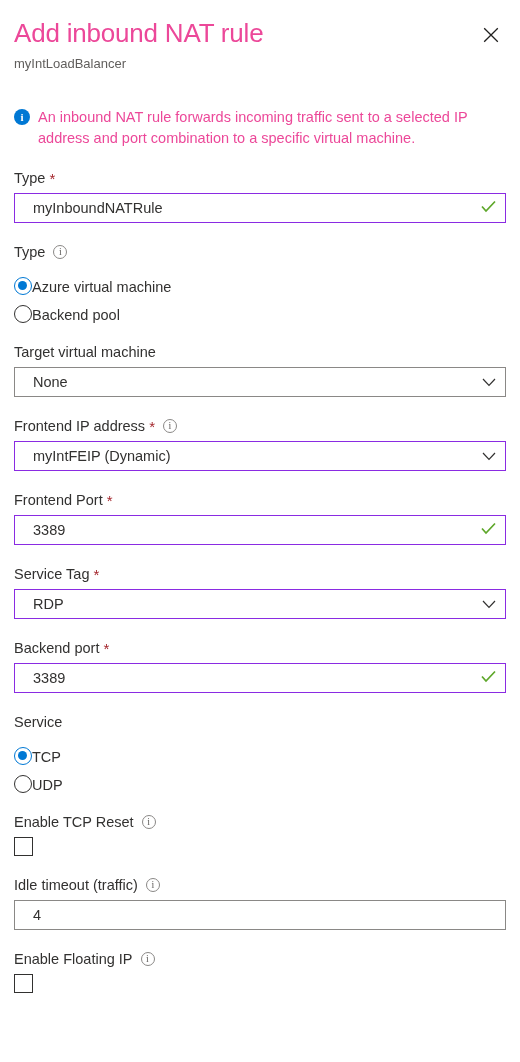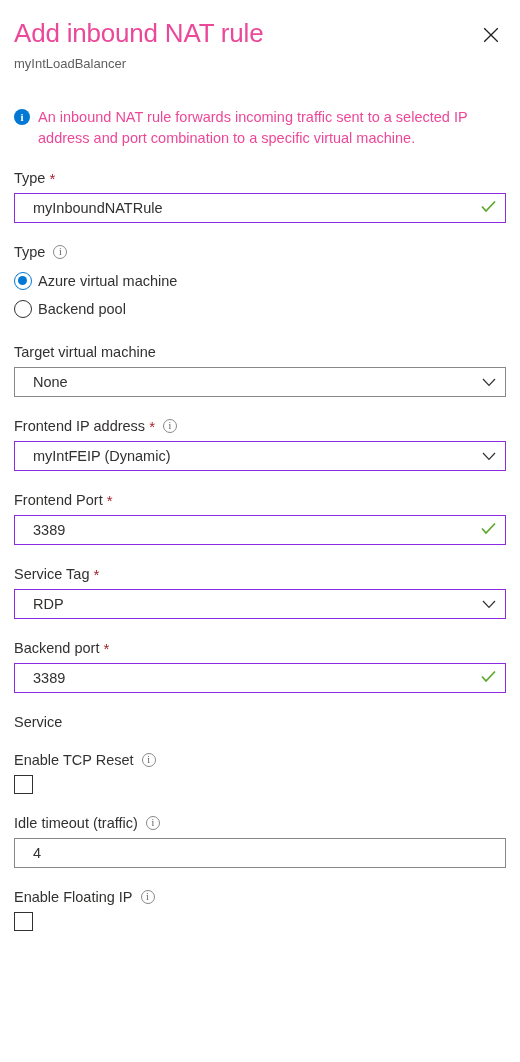--- a/index.html
+++ b/index.html
@@ -132,23 +132,23 @@
     right: 9px;
     top: 50%;
     transform: translateY(-50%);
     display: block;
   }
 
   
   .radio-group { margin-top: 2px; }
   .radio-row {
     display: flex;
-    align-items: center;
+    align-items: flex-end;
     height: 28px;
-    gap: 6px;
+    gap: 0;
     cursor: pointer;
   }
   .radio {
     width: 18px;
     height: 18px;
     border-radius: 50%;
     border: 1.5px solid #323130;
     flex: 0 0 auto;
     position: relative;
     background: #fff;
@@ -302,20 +302,30 @@
             <path d="M1 6.5 L5 11 L14 1.5" stroke="#5ea72a" stroke-width="1.7" fill="none"></path>
           </svg>
       </span>
     </div>
   </div>
 
   <div class="field">
     <div class="field-label">
       <span>Service</span>
     </div>
+    <div class="radio-group">
+      <div class="radio-row">
+        <span class="radio checked"></span>
+        <span class="radio-label">TCP</span>
+      </div>
+      <div class="radio-row">
+        <span class="radio"></span>
+        <span class="radio-label">UDP</span>
+      </div>
+    </div>
   </div>
 
   <div class="field">
     <div class="field-label">
       <span>Enable TCP Reset</span>
       <span class="info-i">i</span>
     </div>
     <div class="checkbox"></div>
   </div>
 

